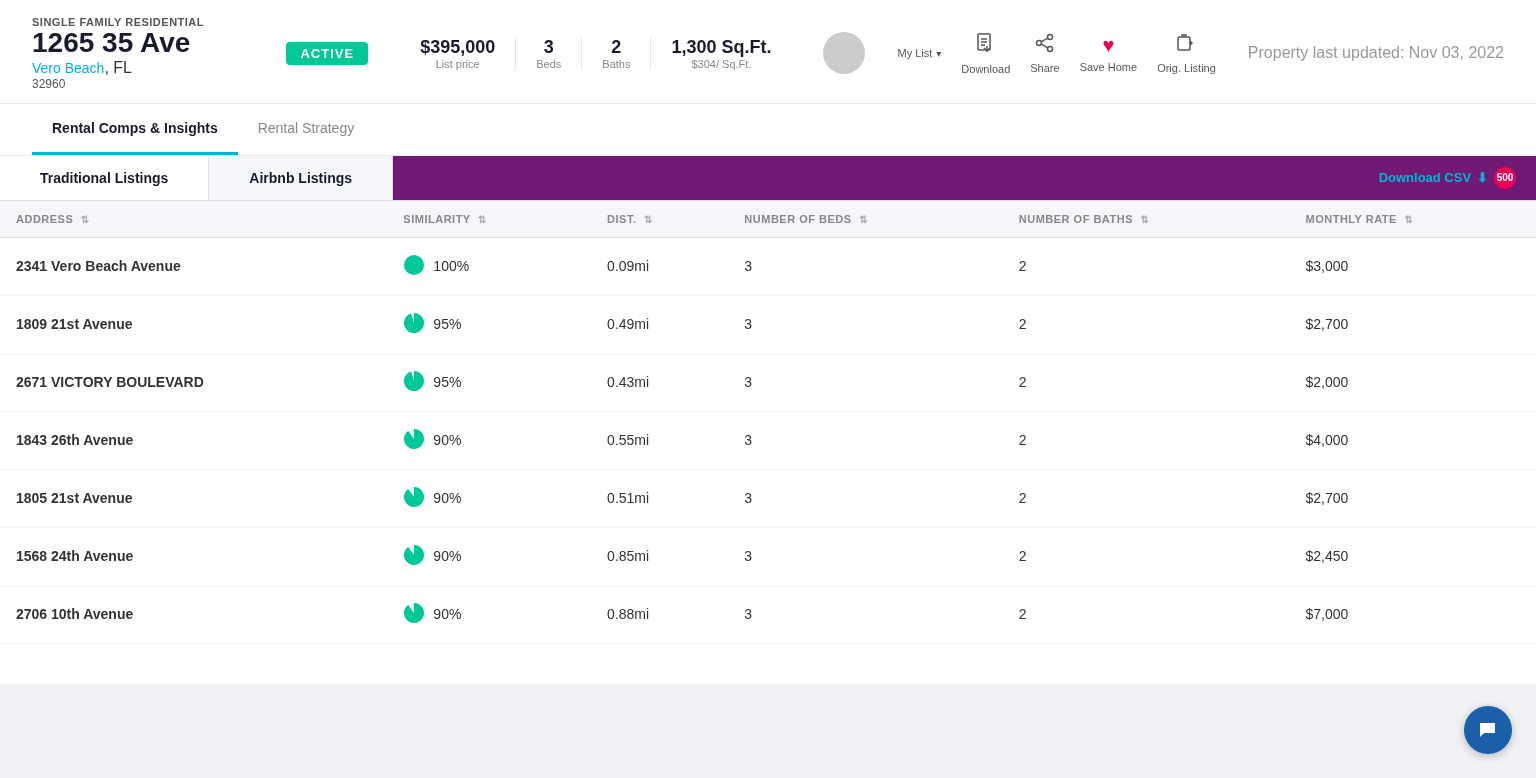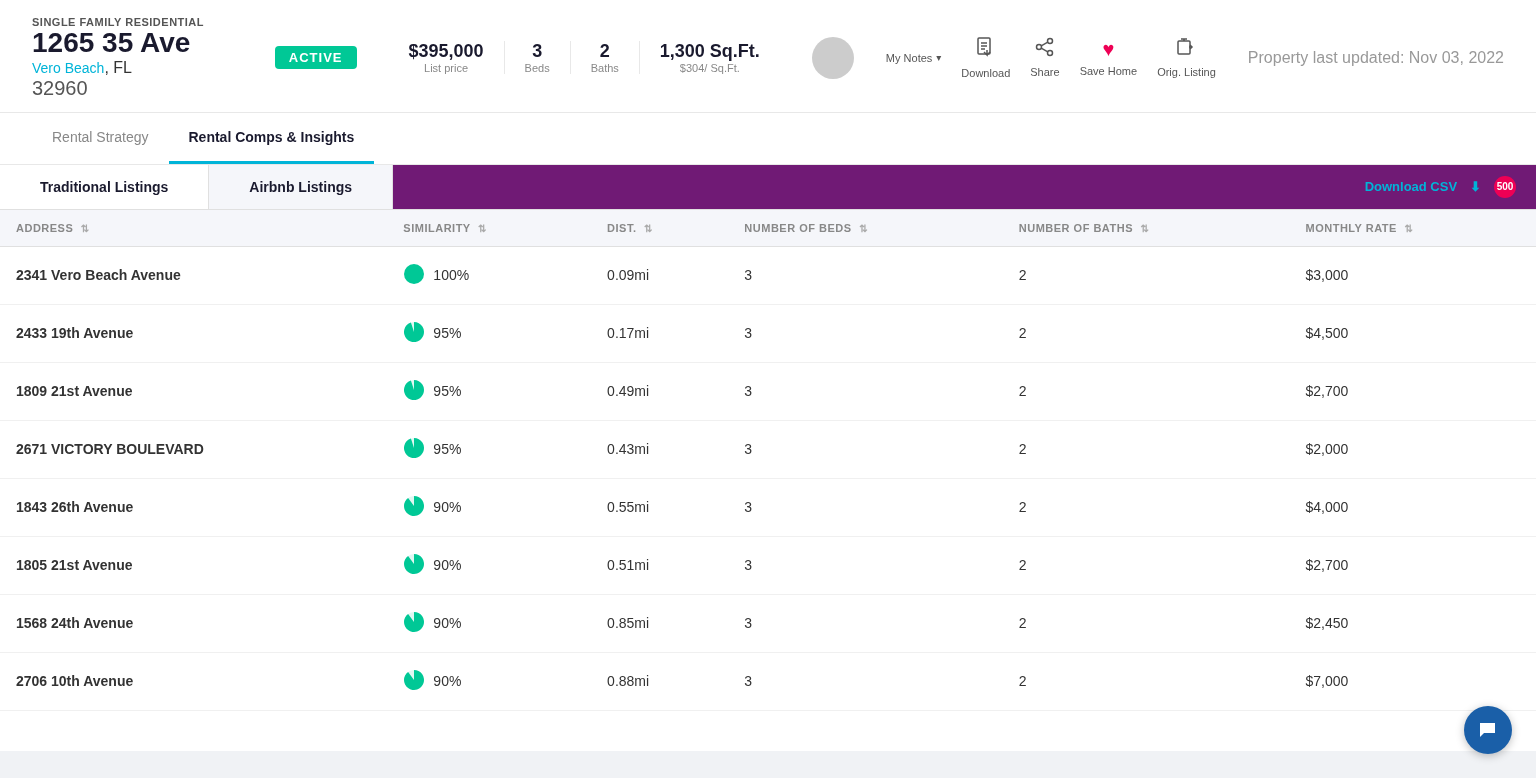--- a/index.html
+++ b/index.html
@@ -11,21 +11,21 @@
       padding: 16px 32px 12px;
       border-bottom: 1px solid #e8e8e8;
       display: flex;
       align-items: center;
       gap: 32px;
     }
     .header-left { flex: 1; }
     .property-type { font-size: 11px; font-weight: 700; color: #555; letter-spacing: 0.5px; text-transform: uppercase; }
     .property-address { font-size: 28px; font-weight: 700; color: #1a1a2e; line-height: 1.1; }
     .property-city { color: #00b4d8; font-size: 14px; font-weight: 500; }
-    .property-zip { font-size: 20px; color: #555; }
+    .property-zip { font-size: 12px; color: #555; }
 
     .status-badge {
       background: #00c896;
       color: #fff;
       font-weight: 700;
       font-size: 13px;
       padding: 4px 14px;
       border-radius: 4px;
       letter-spacing: 1px;
     }
@@ -116,21 +116,21 @@
       align-items: center;
       padding-right: 20px;
     }
     .download-csv {
       color: #00b4d8;
       font-size: 13px;
       font-weight: 600;
       cursor: pointer;
       display: flex;
       align-items: center;
-      gap: 13px;
+      gap: 6px;
     }
     .badge-500 {
       background: #e05;
       color: #fff;
       border-radius: 50%;
       width: 22px;
       height: 22px;
       font-size: 10px;
       font-weight: 700;
       display: flex;
@@ -230,21 +230,21 @@
     <div class="stat-item">
       <div class="stat-value">1,300 Sq.Ft.</div>
       <div class="stat-label">$304/ Sq.Ft.</div>
     </div>
   </div>
 
   <div style="width:42px;height:42px;background:#ccc;border-radius:50%;display:flex;align-items:center;justify-content:center;"></div>
 
   <div class="action-icons">
     <div class="action-item my-notes">
-      <span class="action-label">My Notes</span>
+      <span class="action-label">My List</span>
       <span class="notes-chevron">▾</span>
     </div>
     <div class="action-item">
       <span class="action-icon">
         <svg width="20" height="22" viewBox="0 0 20 22" fill="none" xmlns="http://www.w3.org/2000/svg">
           <rect x="2" y="2" width="12" height="16" rx="1" stroke="#555" stroke-width="1.5" fill="none"></rect>
           <line x1="5" y1="7" x2="11" y2="7" stroke="#555" stroke-width="1.5"></line>
           <line x1="5" y1="10" x2="11" y2="10" stroke="#555" stroke-width="1.5"></line>
           <line x1="5" y1="13" x2="9" y2="13" stroke="#555" stroke-width="1.5"></line>
           <polyline points="11,14 11,19 8,16" stroke="#555" stroke-width="1.5" fill="none"></polyline>
@@ -282,25 +282,25 @@
       <span class="action-label">Orig. Listing</span>
     </div>
   </div>
 
   <div style="display:flex;flex-direction:column;justify-content:flex-end;height:100%;">
     <div class="last-updated">Property last updated: Nov 03, 2022</div>
   </div>
 </div>
 
 <div class="tabs">
+  <div class="tab active">
+    <span>Rental Comps &amp; Insights</span>
+  </div>
   <div class="tab">
     <span>Rental Strategy</span>
-  </div>
-  <div class="tab active">
-    <span>Rental Comps &amp; Insights</span>
   </div>
 </div>
 
 <div class="main-content">
   <div class="table-section">
 
     <div class="listing-tabs">
       <div class="listing-tab active">
         <span>Traditional Listings</span>
       </div>
@@ -356,36 +356,20 @@
                   </svg></span>
         <span>100%</span>
       </div>
     </td>
     <td>0.09mi</td>
     <td>3</td>
     <td>2</td>
     <td>$3,000</td>
   </tr>
           <tr>
-    <td class="address-cell">2433 19th Avenue</td>
-    <td>
-      <div class="similarity-cell">
-        <span><svg width="22" height="22" viewBox="0 0 22 22">
-    <circle cx="11" cy="11" r="10" fill="#e0f7f2"></circle>
-    <path d="M11,11 L11,1 A10,10 0 1,1 7.909830056250524,1.4894348370484654 Z" fill="#00c896"></path>
-  </svg></span>
-        <span>95%</span>
-      </div>
-    </td>
-    <td>0.17mi</td>
-    <td>3</td>
-    <td>2</td>
-    <td>$4,500</td>
-  </tr>
-          <tr>
     <td class="address-cell">1809 21st Avenue</td>
     <td>
       <div class="similarity-cell">
         <span><svg width="22" height="22" viewBox="0 0 22 22">
     <circle cx="11" cy="11" r="10" fill="#e0f7f2"></circle>
     <path d="M11,11 L11,1 A10,10 0 1,1 7.909830056250524,1.4894348370484654 Z" fill="#00c896"></path>
   </svg></span>
         <span>95%</span>
       </div>
     </td>

